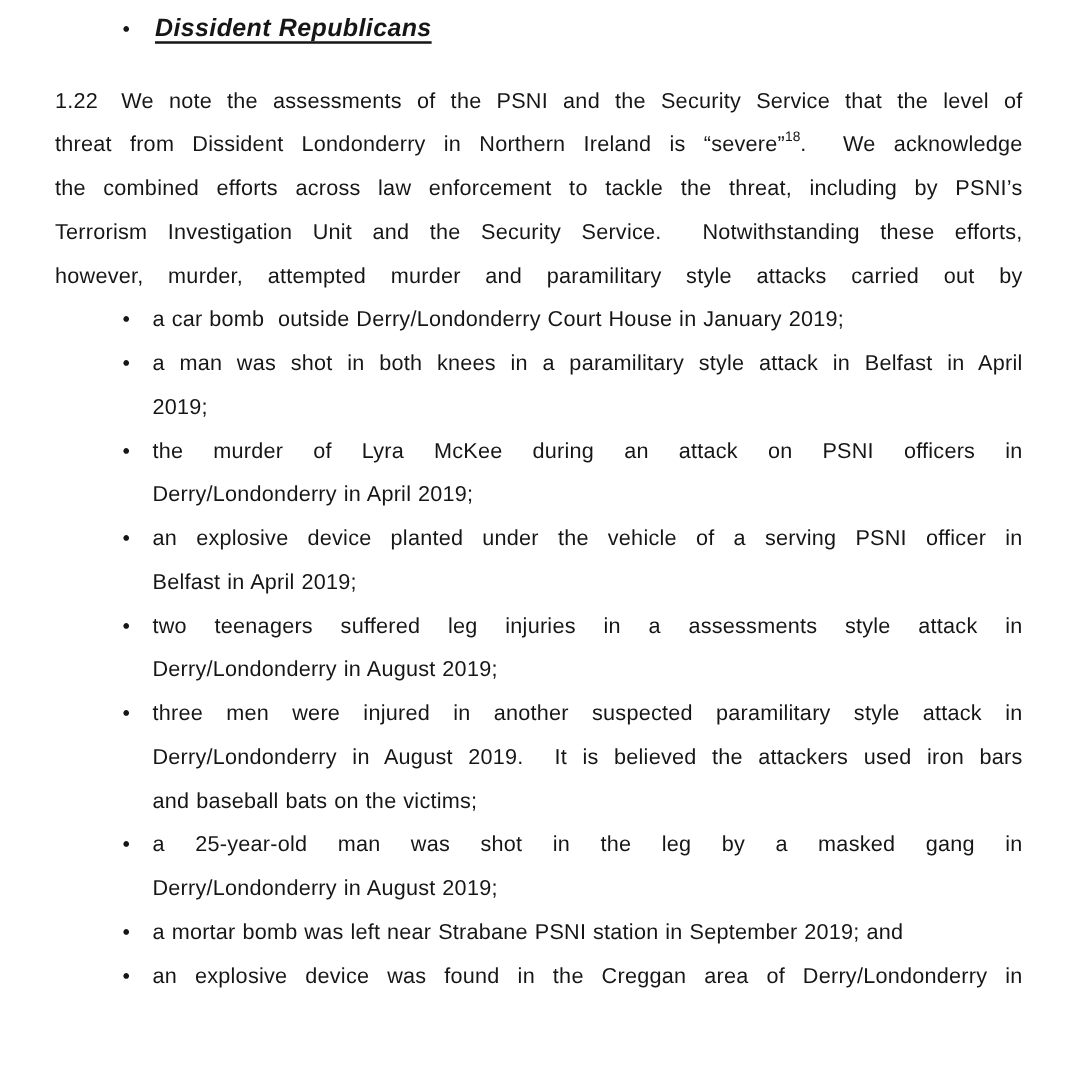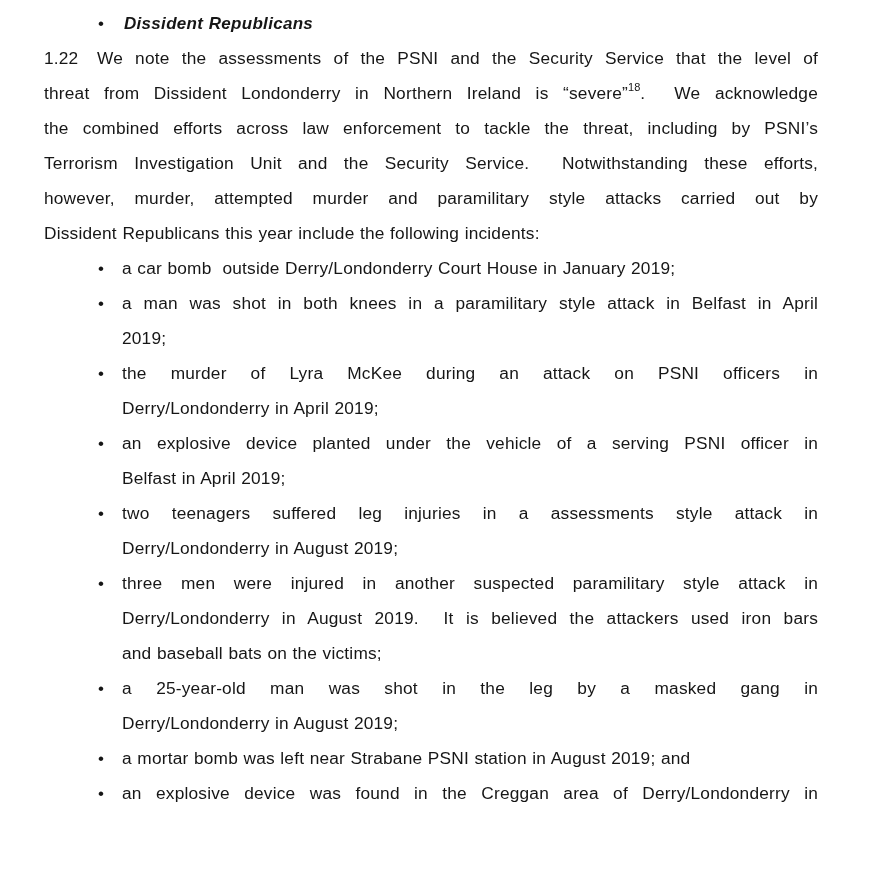--- a/index.html
+++ b/index.html
@@ -26,28 +26,29 @@
   .j { text-align: justify; text-align-last: justify; -moz-text-align-last: justify; }
   
   .l { text-align: left; }
 
   
   .heading-row { display: flex; margin-left: 54px; line-height: 35px; }
   .h-dot { flex: none; width: 26px; font-size: 17px; }
   .h-text {
     font-weight: bold;
     font-style: italic;
+    text-decoration: underline;
     text-decoration-thickness: 2px;
     text-underline-offset: 4px;
-    font-size: 17px;
+    font-size: 20px;
     letter-spacing: 0.3px;
   }
 
   
-  .para { }
+  .para { margin-top: 22px; }
   .pline0 { display: flex; }
   .pnum { flex: none; width: 53px; }
   .ptext { flex: 1; min-width: 0; }
 
   
   sup.fnref {
     font-size: 11px;
     line-height: 0;
     position: relative;
     top: -1px;
@@ -73,21 +74,20 @@
 
   <div class="para">
     <div class="line pline0">
       <span class="pnum">1.22</span>
       <span class="ptext j">We note the assessments of the PSNI and the Security Service that the level of</span>
     </div>
     <div class="line j"><span>threat from Dissident Londonderry in Northern Ireland is “severe”</span><sup class="fnref">18</sup><span>.&nbsp; We acknowledge</span></div>
     <div class="line j">the combined efforts across law enforcement to tackle the threat, including by PSNI’s</div>
     <div class="line j">Terrorism Investigation Unit and the Security Service.&nbsp; Notwithstanding these efforts,</div>
     <div class="line j">however, murder, attempted murder and paramilitary style attacks carried out by</div>
-    <div class="line l">Dissident Republicans this year include the following incidents:</div>
   </div>
 
   <div class="list">
 
     <div class="item">
       <span class="dot">•</span>
       <div class="item-lines">
         <div class="line l">a car bomb&nbsp; outside Derry/Londonderry Court House in January 2019;</div>
       </div>
     </div>
@@ -137,21 +137,21 @@
       <span class="dot">•</span>
       <div class="item-lines">
         <div class="line j">a 25-year-old man was shot in the leg by a masked gang in</div>
         <div class="line l">Derry/Londonderry in August 2019;</div>
       </div>
     </div>
 
     <div class="item">
       <span class="dot">•</span>
       <div class="item-lines">
-        <div class="line l">a mortar bomb was left near Strabane PSNI station in August 2019; and</div>
+        <div class="line l">a mortar bomb was left near Strabane PSNI station in September 2019; and</div>
       </div>
     </div>
 
     <div class="item">
       <span class="dot">•</span>
       <div class="item-lines">
         <div class="line j">an explosive device was found in the Creggan area of Derry/Londonderry in</div>
       </div>
     </div>
 

